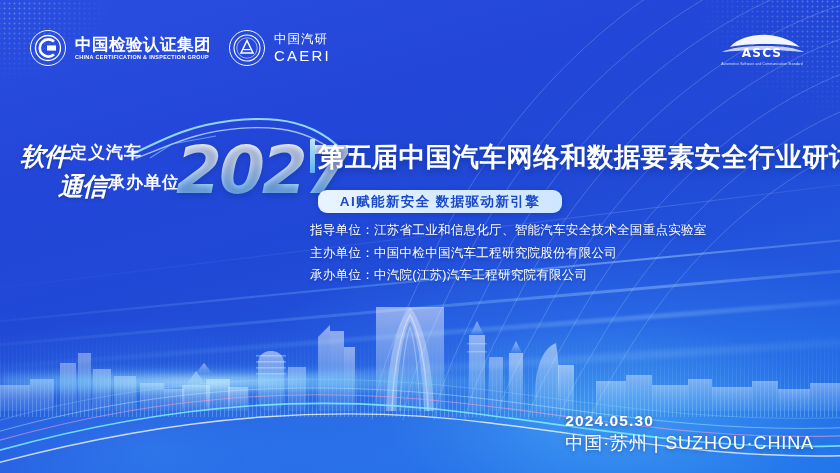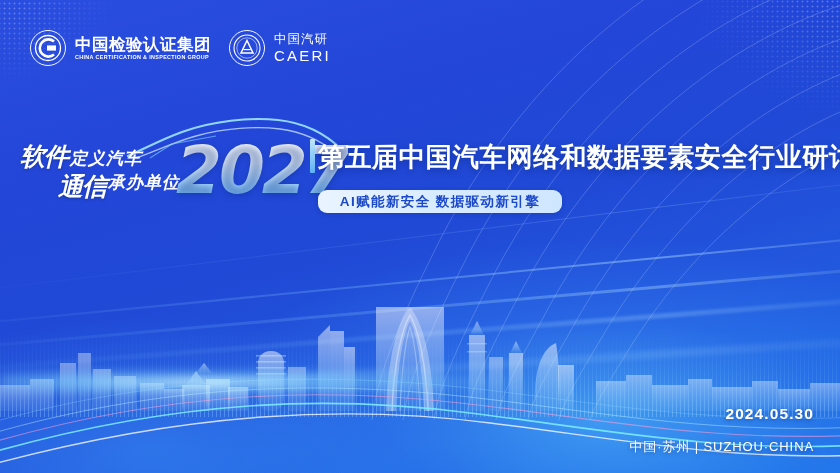--- a/index.html
+++ b/index.html
@@ -66,25 +66,25 @@
   .logo-en2{color:#fff;font-size:15px;font-weight:normal;letter-spacing:2.2px;margin-top:2px;white-space:nowrap;}
 
   .ascs{position:absolute;right:28px;top:28px;width:100px;height:40px;display:flex;flex-direction:column;align-items:center;justify-content:center;}
   .ascs svg{width:100px;height:30px;}
   .ascs-sub{color:rgba(255,255,255,.85);font-size:3.2px;letter-spacing:.2px;white-space:nowrap;transform:scale(1);margin-top:1px;}
 
   
   .hero{position:absolute;left:0;top:108px;width:100%;height:180px;}
 
   .calli{position:absolute;left:18px;top:36px;width:170px;height:68px;}
-  .calli-l1{position:absolute;left:2px;top:0;display:flex;align-items:flex-end;gap:2px;}
+  .calli-l1{position:absolute;left:2px;top:0;display:flex;gap:2px;}
   .calli-l2{position:absolute;left:40px;top:30px;display:flex;gap:2px;}
   .cal-brush{color:#fff;font-size:25px;font-weight:bold;font-family:"DejaVu Serif",serif;font-style:italic;
     text-shadow:0 1px 3px rgba(10,40,120,.6);letter-spacing:-1px;line-height:1;}
-  .cal-reg{color:#fff;font-size:17px;font-weight:bold;letter-spacing:1px;line-height:1;padding-bottom:2px;font-style:italic;}
+  .cal-reg{color:#fff;font-size:17px;font-weight:bold;letter-spacing:1px;line-height:1;padding-bottom:2px;}
 
   .carline{position:absolute;left:120px;top:-2px;width:230px;height:62px;}
   .carline svg{width:100%;height:100%;}
 
   .year{position:absolute;left:176px;top:30px;font-size:66px;font-weight:bold;font-style:italic;
     letter-spacing:-3px;line-height:1;font-family:"DejaVu Sans",sans-serif;
     background:linear-gradient(180deg,#ffffff 0%,#eaf6ff 38%,#9fd4ff 72%,#63b6f7 100%);
     -webkit-background-clip:text;background-clip:text;color:transparent;
     text-shadow:0 2px 6px rgba(8,40,120,.35);}
 
@@ -97,24 +97,24 @@
   .subtitle-box{position:absolute;left:318px;top:82px;width:244px;height:23px;border-radius:9px;
     background:linear-gradient(100deg,#eaf4ff 0%,#d9ecff 45%,#cfe6ff 100%);
     box-shadow:0 1px 5px rgba(10,40,120,.3);display:flex;align-items:center;justify-content:center;}
   .subtitle{color:#1b49c9;font-size:13.5px;font-weight:bold;letter-spacing:1.4px;white-space:nowrap;}
 
   .orgs{position:absolute;left:310px;top:114px;display:flex;flex-direction:column;gap:5.5px;}
   .org-line{color:#fff;font-size:12.6px;letter-spacing:.2px;white-space:nowrap;
     text-shadow:0 1px 3px rgba(8,38,120,.5);}
 
   
-  .footer{position:absolute;right:26px;bottom:18px;text-align:right;}
+  .footer{position:absolute;right:26px;bottom:18px;text-align:left;}
   .f-date{color:#fff;font-size:15.5px;font-weight:bold;letter-spacing:1.1px;line-height:1.25;
     text-shadow:0 1px 4px rgba(8,38,120,.5);}
-  .f-city{color:#fff;font-size:13px;letter-spacing:.9px;margin-top:16px;line-height:1.2;
+  .f-city{color:#fff;font-size:18px;letter-spacing:.9px;margin-top:3px;line-height:1.2;
     text-shadow:0 1px 4px rgba(8,38,120,.5);}
 </style>
 </head>
 <body>
 
 <div class="poster">
 
   <div class="dots tl"></div>
   <div class="dots tr"></div>
 
@@ -265,20 +265,28 @@
           <path d="M13.4 18.6 H20.6" stroke="#fff" stroke-width="1.2"></path>
         </svg>
       </div>
       <div class="logo-txt">
         <span class="logo-cn2">中国汽研</span>
         <span class="logo-en2">CAERI</span>
       </div>
     </div>
   </div>
 
+  <div class="ascs">
+    <svg viewBox="0 0 100 30">
+      <path d="M18 16 C 26 7 42 3 56 4 C 70 5 80 10 88 16 C 80 14 70 13 56 13 C 40 13 28 14 18 16 Z" fill="#fff" opacity=".95"></path>
+      <path d="M10 21 C 18 17 32 15 52 15 C 72 15 84 17 92 21 C 80 20 68 19 52 19 C 34 19 20 20 10 21 Z" fill="#fff" opacity=".75"></path>
+      <text x="50" y="26" font-family="DejaVu Sans, sans-serif" font-size="12" font-weight="bold" fill="#fff" text-anchor="middle" letter-spacing="1.2">ASCS</text>
+    </svg>
+    <span class="ascs-sub">Automotive Software and Communication Standard</span>
+  </div>
 
   <div class="hero">
 
     <div class="carline">
       <svg viewBox="0 0 230 62">
         <path d="M8 50 C 22 44 40 34 62 26 C 92 15 130 11 158 14 C 186 17 206 28 222 44" fill="none" stroke="#9fe6ff" stroke-width="2.2" stroke-linecap="round" opacity=".9"></path>
         <path d="M16 52 C 34 46 54 36 76 30 C 104 22 136 20 160 23 C 182 26 200 34 214 46" fill="none" stroke="#d8f4ff" stroke-width="1.4" stroke-linecap="round" opacity=".7"></path>
         <path d="M30 52 L 52 38 L 96 30" fill="none" stroke="#7fd8ff" stroke-width="1.2" opacity=".6"></path>
       </svg>
     </div>
@@ -296,20 +304,25 @@
 
     <div class="year">2027</div>
 
     <div class="title-bar"></div>
     <div class="title">第五届中国汽车网络和数据要素安全行业研讨会</div>
 
     <div class="subtitle-box">
       <span class="subtitle">AI赋能新安全  数据驱动新引擎</span>
     </div>
 
+    <div class="orgs">
+      <div class="org-line">指导单位：江苏省工业和信息化厅、智能汽车安全技术全国重点实验室</div>
+      <div class="org-line">主办单位：中国中检中国汽车工程研究院股份有限公司</div>
+      <div class="org-line">承办单位：中汽院(江苏)汽车工程研究院有限公司</div>
+    </div>
   </div>
 
   <div class="footer">
     <div class="f-date">2024.05.30</div>
     <div class="f-city">中国·苏州 | SUZHOU·CHINA</div>
   </div>
 
 </div>
 
 </body></html>

